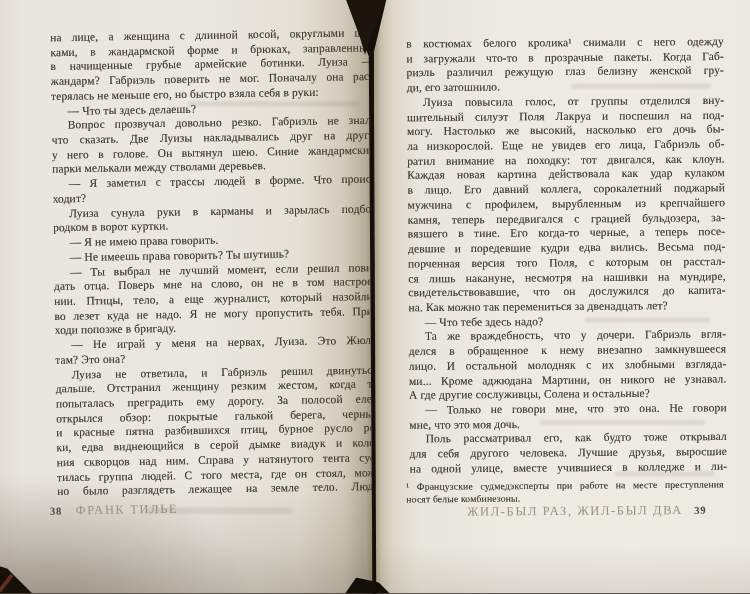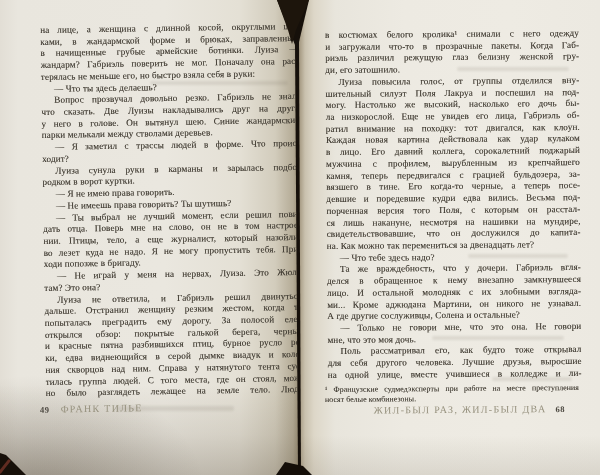--- a/index.html
+++ b/index.html
@@ -118,21 +118,21 @@
         <div class="line">дальше. Отстранил женщину резким жестом, когда та</div>
         <div class="line">попыталась преградить ему дорогу. За полосой елей</div>
         <div class="line">открылся обзор: покрытые галькой берега, черные</div>
         <div class="line">и красные пятна разбившихся птиц, бурное русло ре-</div>
         <div class="line">ки, едва виднеющийся в серой дымке виадук и коло-</div>
         <div class="line">ния скворцов над ним. Справа у натянутого тента суе-</div>
         <div class="line">тилась группа людей. С того места, где он стоял, мож-</div>
         <div class="line">но было разглядеть лежащее на земле тело. Люди</div>
       </div>
     <div id="left-footer" class="footer-row">
-      <span class="pagenum">49</span>
+      <span class="pagenum">38</span>
       <span class="runtitle">ФРАНК ТИЛЬЕ</span>
     </div>
   </div>
 
   <div id="right-page" class="page">
     <div class="shade-bottom"></div>
     <div id="right-text" class="text-block">
         <div class="line">в костюмах белого кролика¹ снимали с него одежду</div>
         <div class="line">и загружали что-то в прозрачные пакеты. Когда Габ-</div>
         <div class="line">риэль различил режущую глаз белизну женской гру-</div>
@@ -163,21 +163,21 @@
         <div class="line ind">Поль рассматривал его, как будто тоже открывал</div>
         <div class="line">для себя другого человека. Лучшие друзья, выросшие</div>
         <div class="line">на одной улице, вместе учившиеся в колледже и ли-</div>
       </div>
     <div id="footnote" class="text-block">
         <div class="line">¹ Французские судмедэксперты при работе на месте преступления</div>
         <div class="line end">носят белые комбинезоны.</div>
       </div>
     <div id="right-footer" class="footer-row">
       <span class="runtitle">ЖИЛ-БЫЛ РАЗ, ЖИЛ-БЫЛ ДВА</span>
-      <span class="pagenum">68</span>
+      <span class="pagenum">39</span>
     </div>
   </div>
 
   <div id="spine-gap"></div>
   <div id="spine-bottom"></div>
   <div id="corner-bottom-left"></div>
   <div id="bookmark-edge"></div>
 
   <div class="ghost g1"></div>
   <div class="ghost g2"></div>

